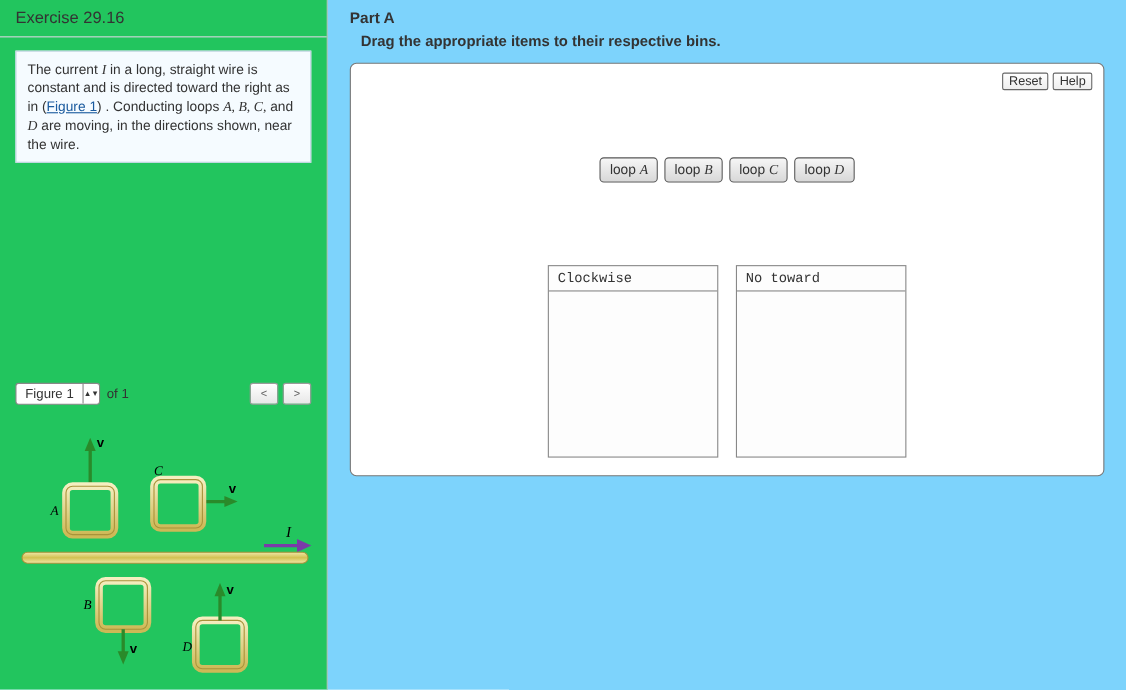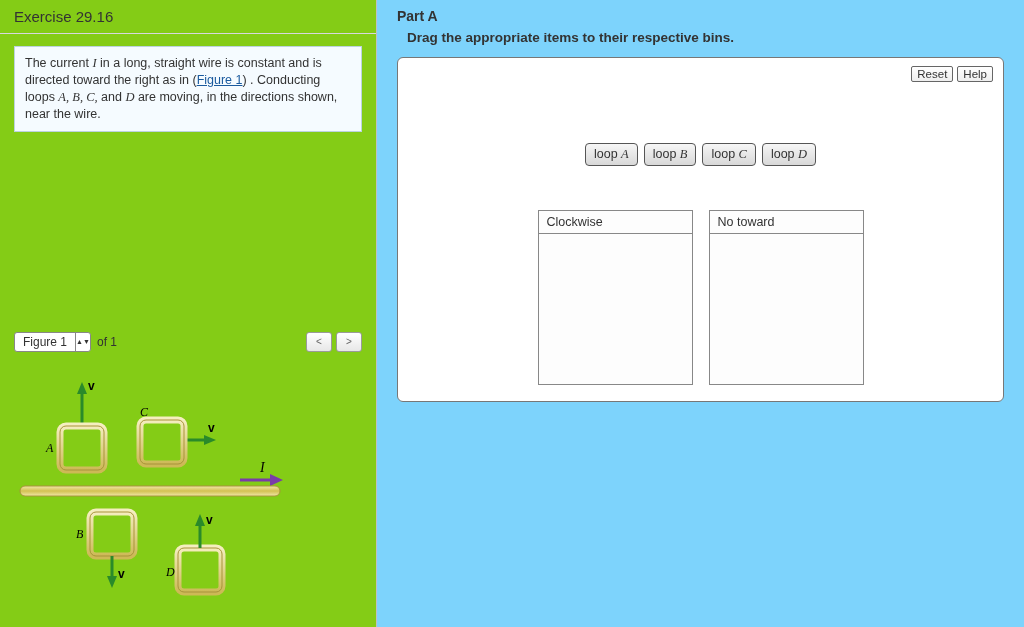--- a/index.html
+++ b/index.html
@@ -6,24 +6,24 @@
   body {
     font-family: Arial, Helvetica, sans-serif;
     font-size: 13px;
     background: #fff;
     width: 1024px;
     height: 627px;
     display: flex;
     color: #333;
   }
   .left-pane {
-    width: 377px;
+    width: 298px;
     border-right: 1px solid #c0c0c0;
     padding: 0;
-    background: #84cc16;
+    background: #22c55e;
   }
   .right-pane {
     flex: 1;
     padding: 0 20px 14px 20px;
     background: #7dd3fc;
   }
   .ex-header {
     padding: 8px 14px;
     font-size: 15px;
     border-bottom: 1px solid #d7d7e0;
@@ -106,39 +106,40 @@
     padding: 1px 5px;
     font-size: 11.5px;
     border-radius: 2px;
     cursor: pointer;
   }
 
   .drag-items {
     display: flex;
     justify-content: center;
     gap: 6px;
-    margin: 75px 0 44px 0;
+    margin: 75px 0 75px 0;
   }
   .chip {
     border: 1px solid #555;
     border-radius: 4px;
     background: linear-gradient(#f6f6f6, #d8d8d8);
     padding: 3px 8px;
     font-size: 12.5px;
     cursor: move;
   }
   .chip .italic { font-family: 'Times New Roman', serif; font-style: italic; }
 
   .bins { display: flex; gap: 16px; justify-content: center; padding: 0 4px 6px 4px; }
   .bin {
     width: 155px;
     border: 1px solid #888;
     background: #fdfdfd;
     display: flex;
     flex-direction: column;
+    font-family: Liberation Mono, monospace;
   }
   .bin-head {
     font-size: 12.5px;
     text-align: left;
     padding: 4px 8px;
     border-bottom: 1px solid #888;
   }
   .bin-body { height: 150px; }
 
   .actions { display: flex; align-items: center; gap: 20px; padding: 2px 0; }

